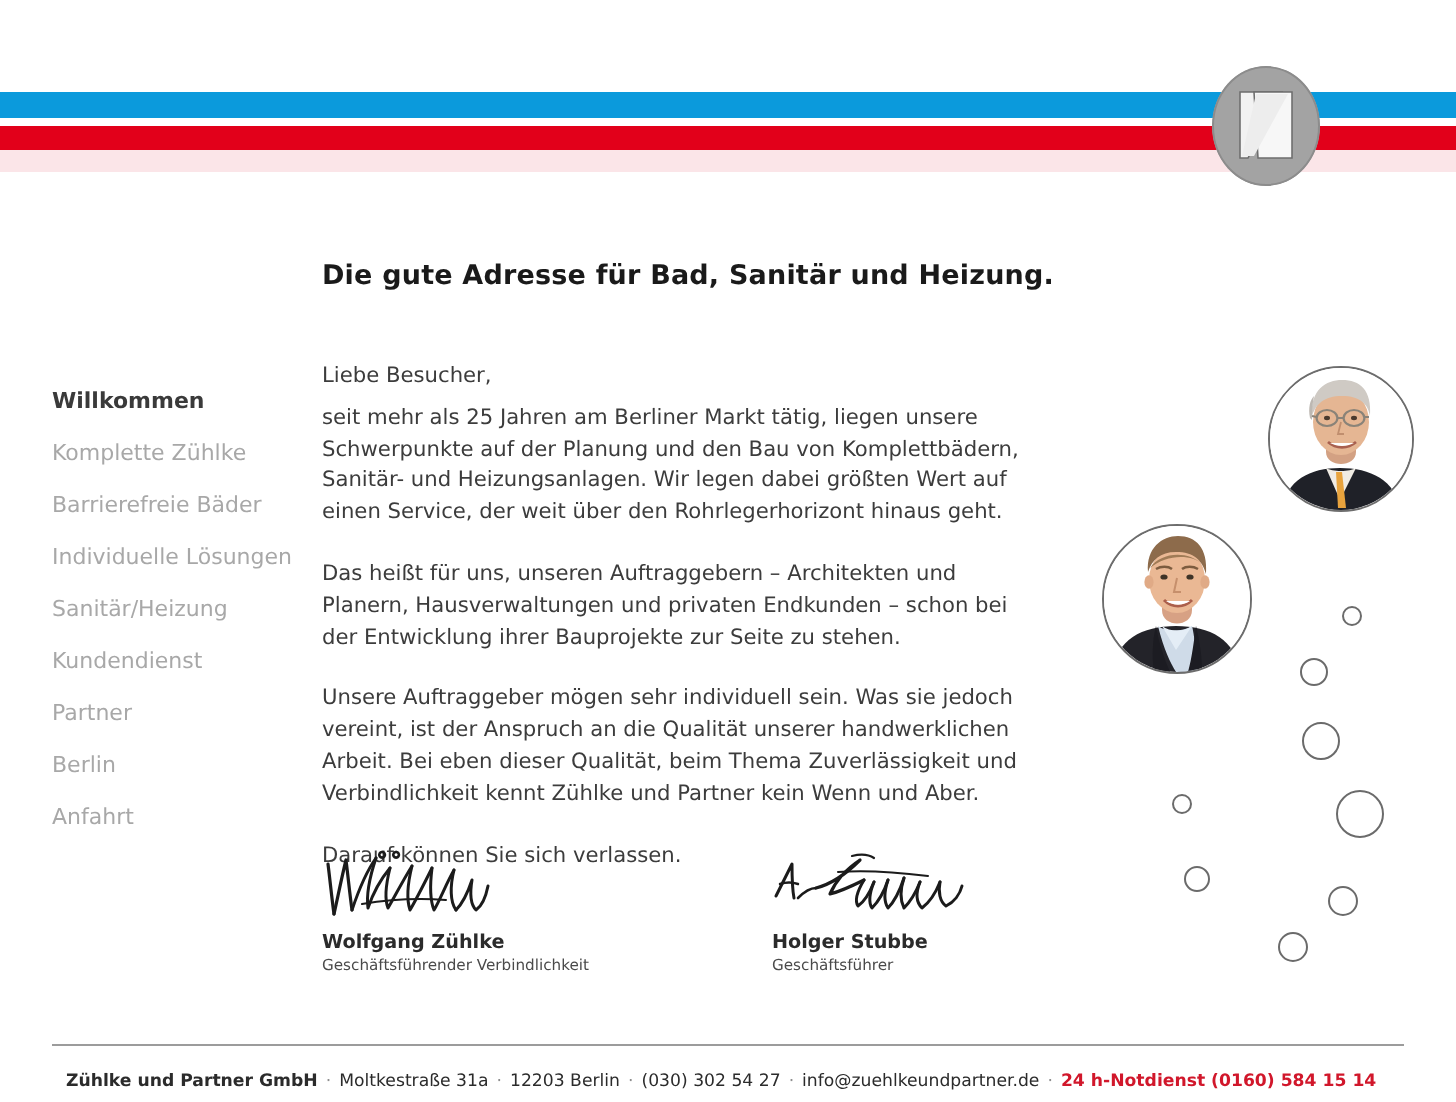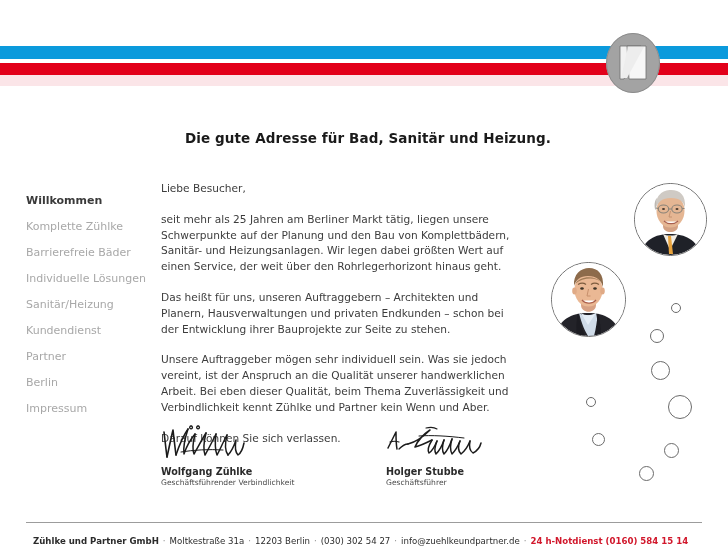--- a/index.html
+++ b/index.html
@@ -49,21 +49,20 @@
   
   #page-title {
     position: absolute;
     left: 161px;
     top: 130px;
     font-size: 13.5px;
     font-weight: bold;
     color: #1a1a1a;
     letter-spacing: 0.1px;
     white-space: nowrap;
-    margin-left: 24px;
   }
 
   
   #sidebar {
     position: absolute;
     left: 26px;
     top: 182px;
     width: 130px;
   }
   .nav-item {
@@ -88,21 +87,21 @@
     left: 161px;
     top: 181px;
     width: 352px;
   }
   .para {
     font-size: 10.6px;
     line-height: 15.8px;
     color: #3c3c3c;
     margin: 0 0 15px 0;
   }
-  .para.salutation { margin-bottom: 15px; }
+  .para.salutation { margin-bottom: 5px; }
   .para.closing { margin-bottom: 0; }
 
   
   #signatures {
     position: absolute;
     left: 161px;
     top: 424px;
     width: 330px;
   }
   .sig-block {
@@ -197,21 +196,21 @@
 
 <nav id="sidebar">
   <a class="nav-item active" href="#">Willkommen</a>
   <a class="nav-item" href="#">Komplette Zühlke</a>
   <a class="nav-item" href="#">Barrierefreie Bäder</a>
   <a class="nav-item" href="#">Individuelle Lösungen</a>
   <a class="nav-item" href="#">Sanitär/Heizung</a>
   <a class="nav-item" href="#">Kundendienst</a>
   <a class="nav-item" href="#">Partner</a>
   <a class="nav-item" href="#">Berlin</a>
-  <a class="nav-item" href="#">Impressum</a>
+  <a class="nav-item" href="#">Anfahrt</a>
 </nav>
 
 <main id="content">
   <p class="para salutation">Liebe Besucher,</p>
   <p class="para">seit mehr als 25 Jahren am Berliner Markt tätig, liegen unsere Schwerpunkte auf der Planung und den Bau von Komplettbädern, Sanitär- und Heizungsanlagen. Wir legen dabei größten Wert auf einen Service, der weit über den Rohrlegerhorizont hinaus geht.</p>
   <p class="para">Das heißt für uns, unseren Auftraggebern – Architekten und Planern, Hausverwaltungen und privaten Endkunden – schon bei der Entwicklung ihrer Bauprojekte zur Seite zu stehen.</p>
   <p class="para">Unsere Auftraggeber mögen sehr individuell sein. Was sie jedoch vereint, ist der Anspruch an die Qualität unserer handwerklichen Arbeit. Bei eben dieser Qualität, beim Thema Zuverlässigkeit und Verbindlichkeit kennt Zühlke und Partner kein Wenn und Aber.</p>
   <p class="para closing">Darauf können Sie sich verlassen.</p>
 </main>
 

